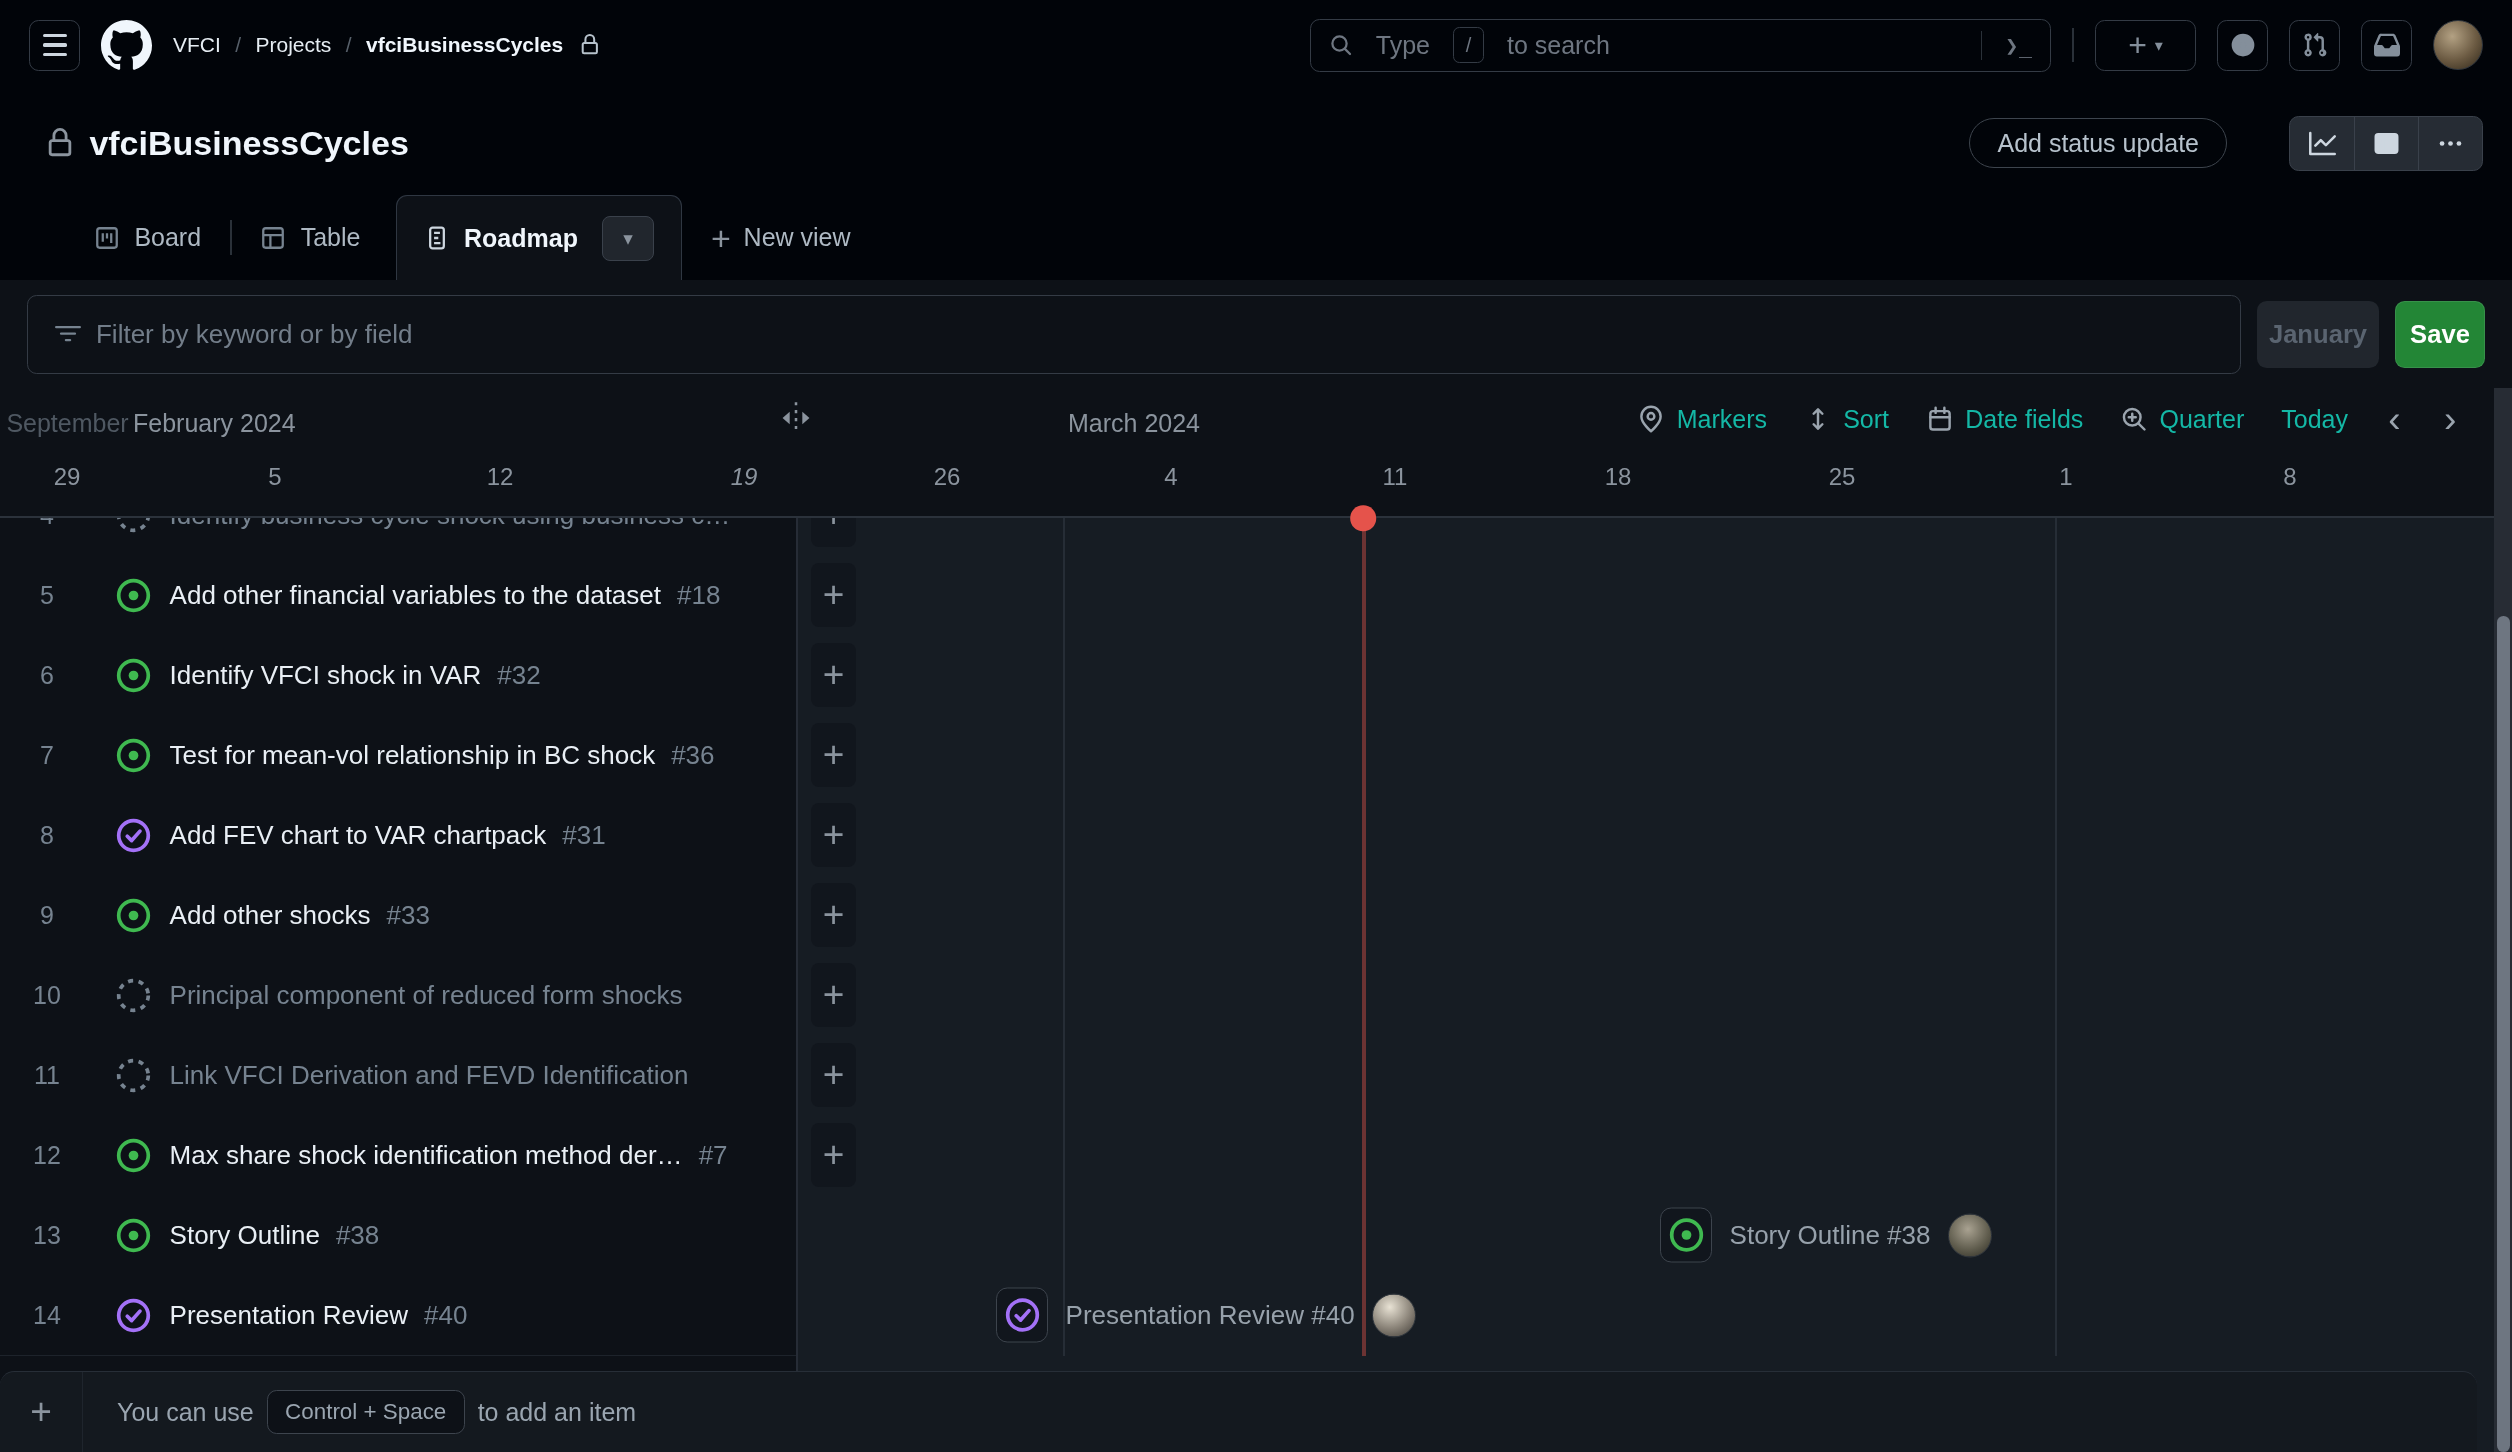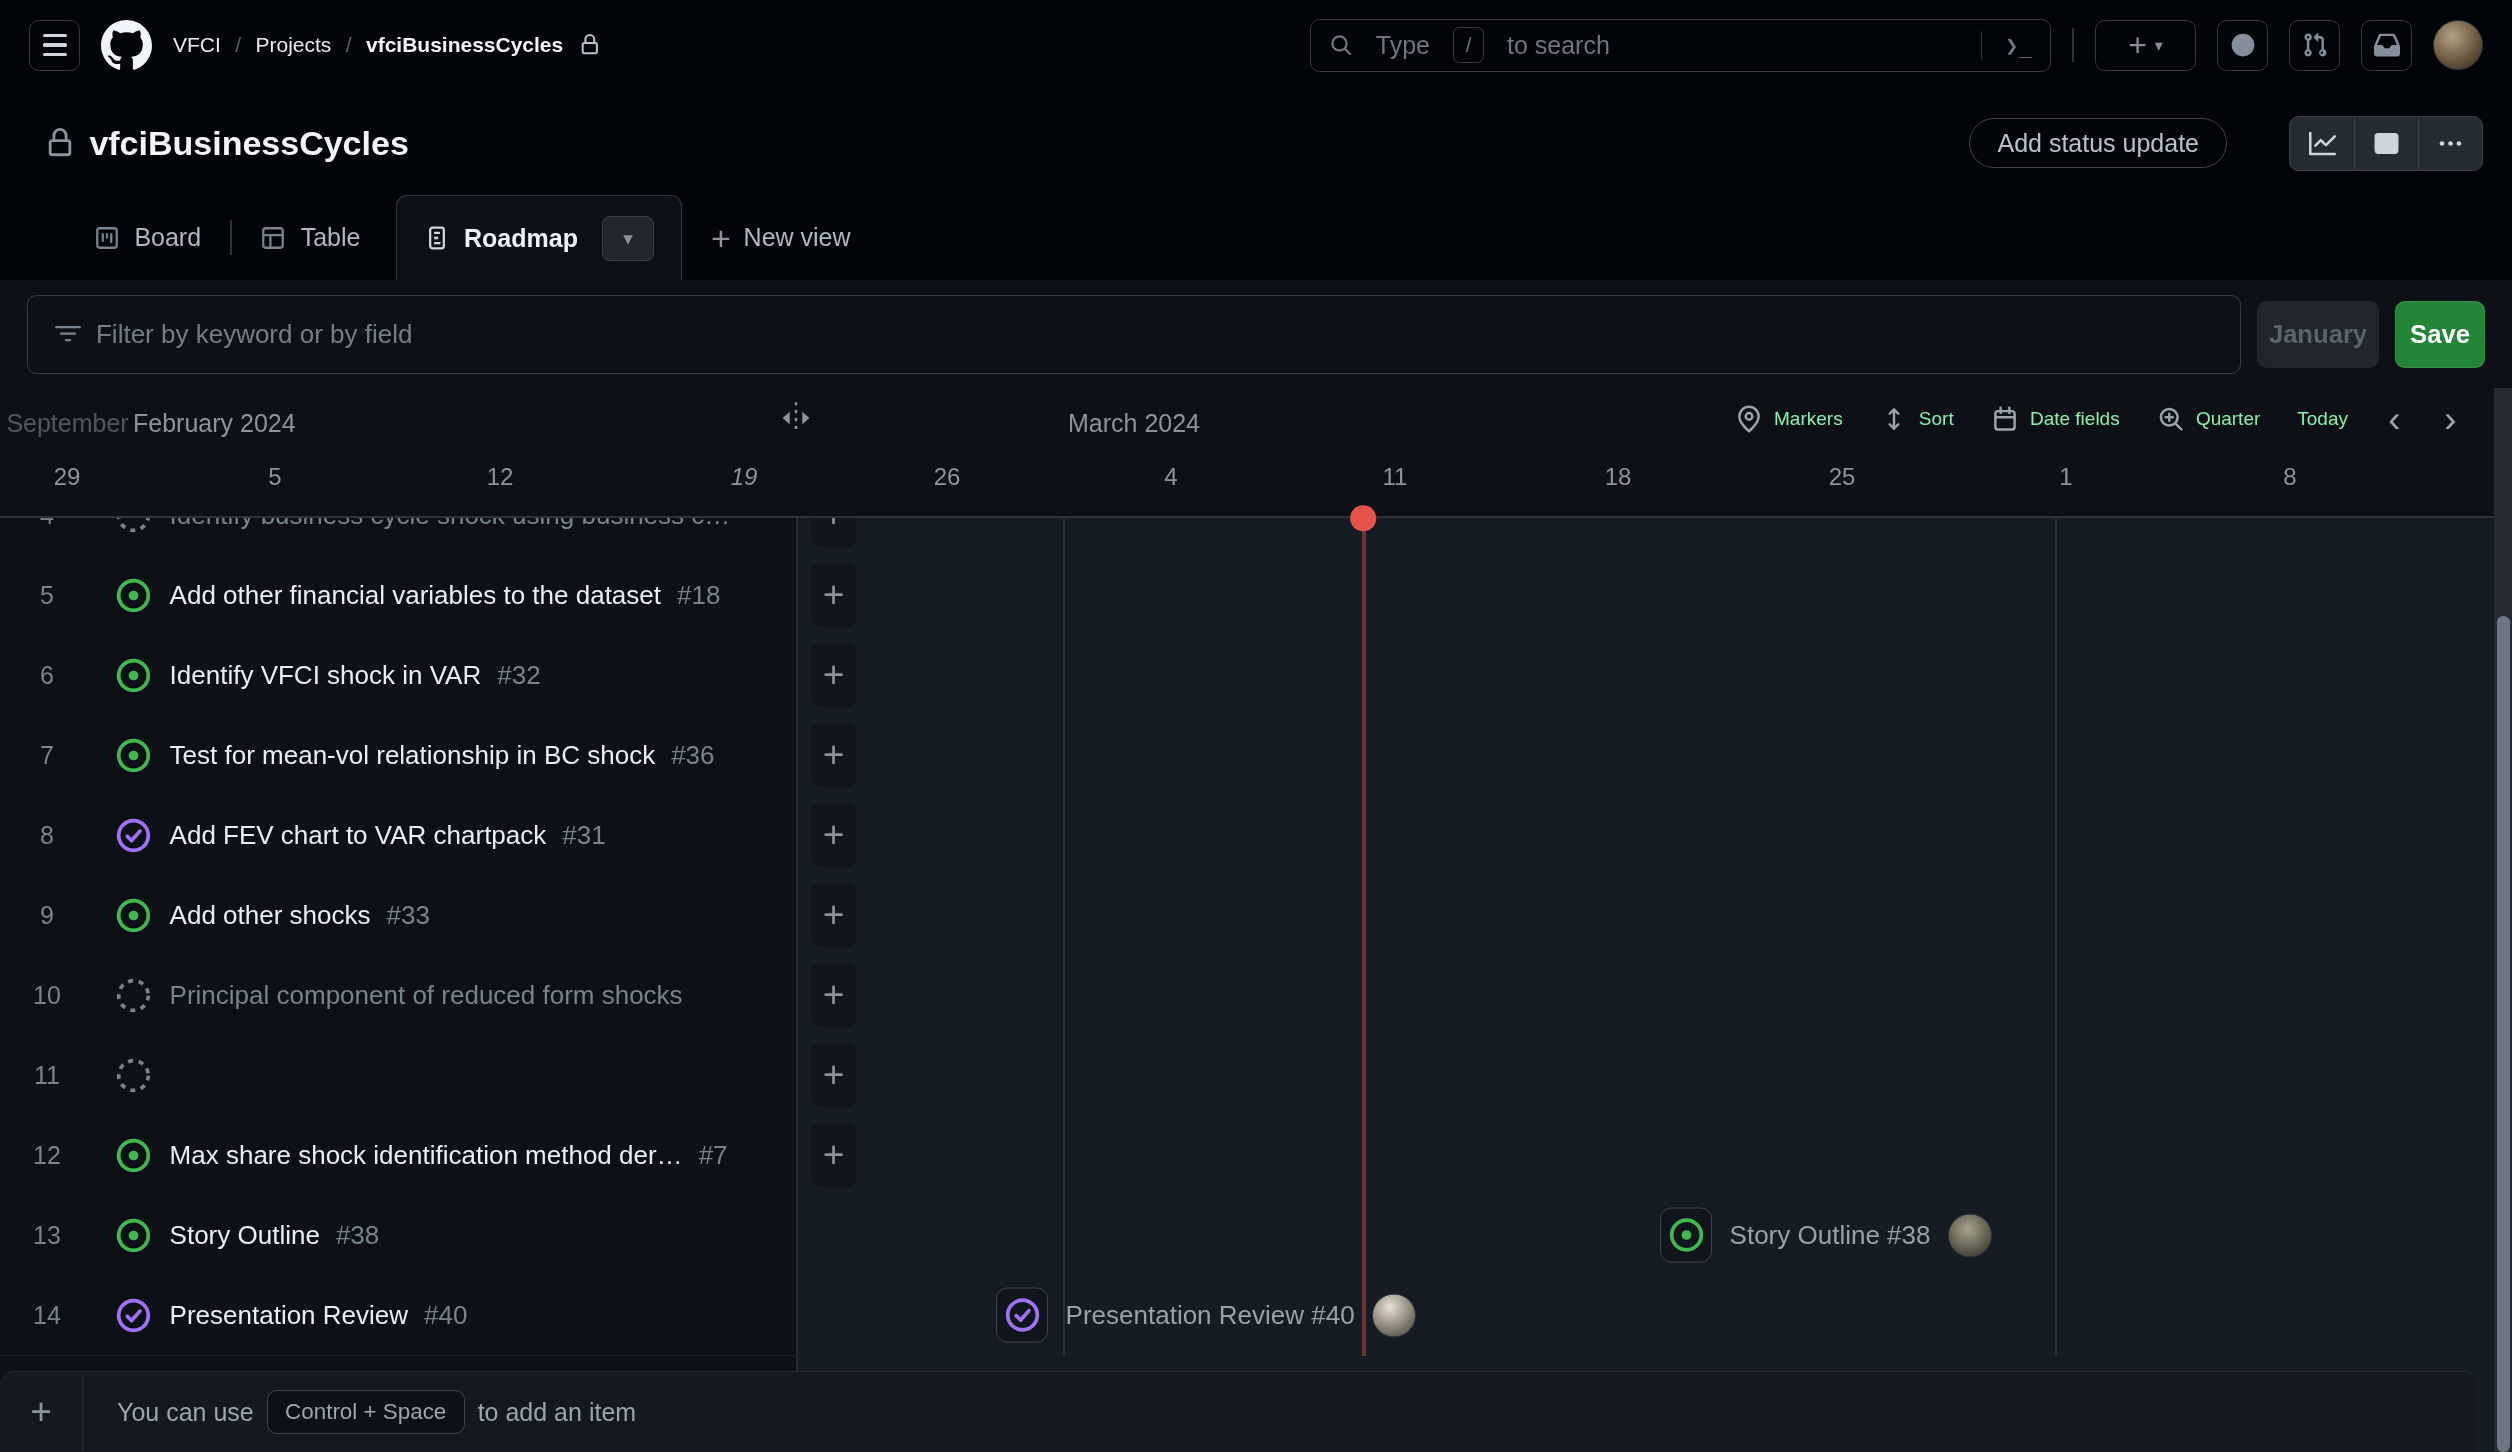--- a/index.html
+++ b/index.html
@@ -94,21 +94,21 @@
           border:1.6px solid rgba(240,246,252,.1);color:#fff;font-size:25.6px;font-weight:700;
           font-family:inherit;cursor:pointer;}
 
   
   .roadmap{position:absolute;top:388px;left:0;right:0;bottom:0;background:#0d1117;}
   .rm-head{position:absolute;top:0;left:0;right:17.6px;height:130px;}
   .rm-months{position:absolute;top:0;left:0;right:0;height:62px;}
   .rm-month{position:absolute;top:21px;font-size:25px;color:#8b949e;white-space:nowrap;}
   .rm-month[data-dim="true"]{color:#4f5862;}
   .rm-toolbar{position:absolute;top:12.8px;right:35px;display:flex;align-items:center;gap:37px;}
-  .rm-tool{display:flex;align-items:center;gap:11.2px;color:#86efac;font-size:19px;cursor:pointer;
+  .rm-tool{display:flex;align-items:center;gap:11.2px;color:#14b8a6;font-size:25px;cursor:pointer;
           white-space:nowrap;}
   .rm-tool svg{width:28px;height:28px;stroke:#9aa4ae;fill:none;stroke-width:1.4;stroke-linecap:round;
           stroke-linejoin:round;}
   .rm-nav{font-size:37px;color:#9aa4ae;padding:0 3.2px;cursor:pointer;line-height:1;}
   .rm-ticks{position:absolute;top:62px;left:0;right:0;height:67px;}
   .rm-tick{position:absolute;top:12.8px;transform:translateX(-50%);font-size:24px;color:#8b949e;}
   .resize-handle{position:absolute;top:11.2px;left:796px;transform:translateX(-50%);cursor:col-resize;}
   .resize-handle svg{width:38px;height:38px;}
   .rm-divider{position:absolute;top:128px;left:0;right:17.6px;height:2.4px;background:#2b323b;}
   .today-dot{position:absolute;top:130px;width:25.6px;height:25.6px;border-radius:50%;
@@ -530,20 +530,21 @@
 
           <div class="row" data-state="draft" data-addbtn="true">
             <div class="row-left">
               <span class="row-num">11</span>
 
               <span class="state-ic ic-draft">
                 <svg viewBox="0 0 16 16">
                   <circle class="ring" cx="8" cy="8" r="6.4" fill="none" stroke-width="1.6" stroke-dasharray="2.2 2.4"></circle>
                 </svg>
               </span>
+              <span class="row-title">Link VFCI Derivation and FEVD Identification</span>
 
             </div>
             <button class="row-add">+</button>
 
           </div>
 
           <div class="row" data-state="open" data-addbtn="true">
             <div class="row-left">
               <span class="row-num">12</span>
               <span class="state-ic ic-open">

